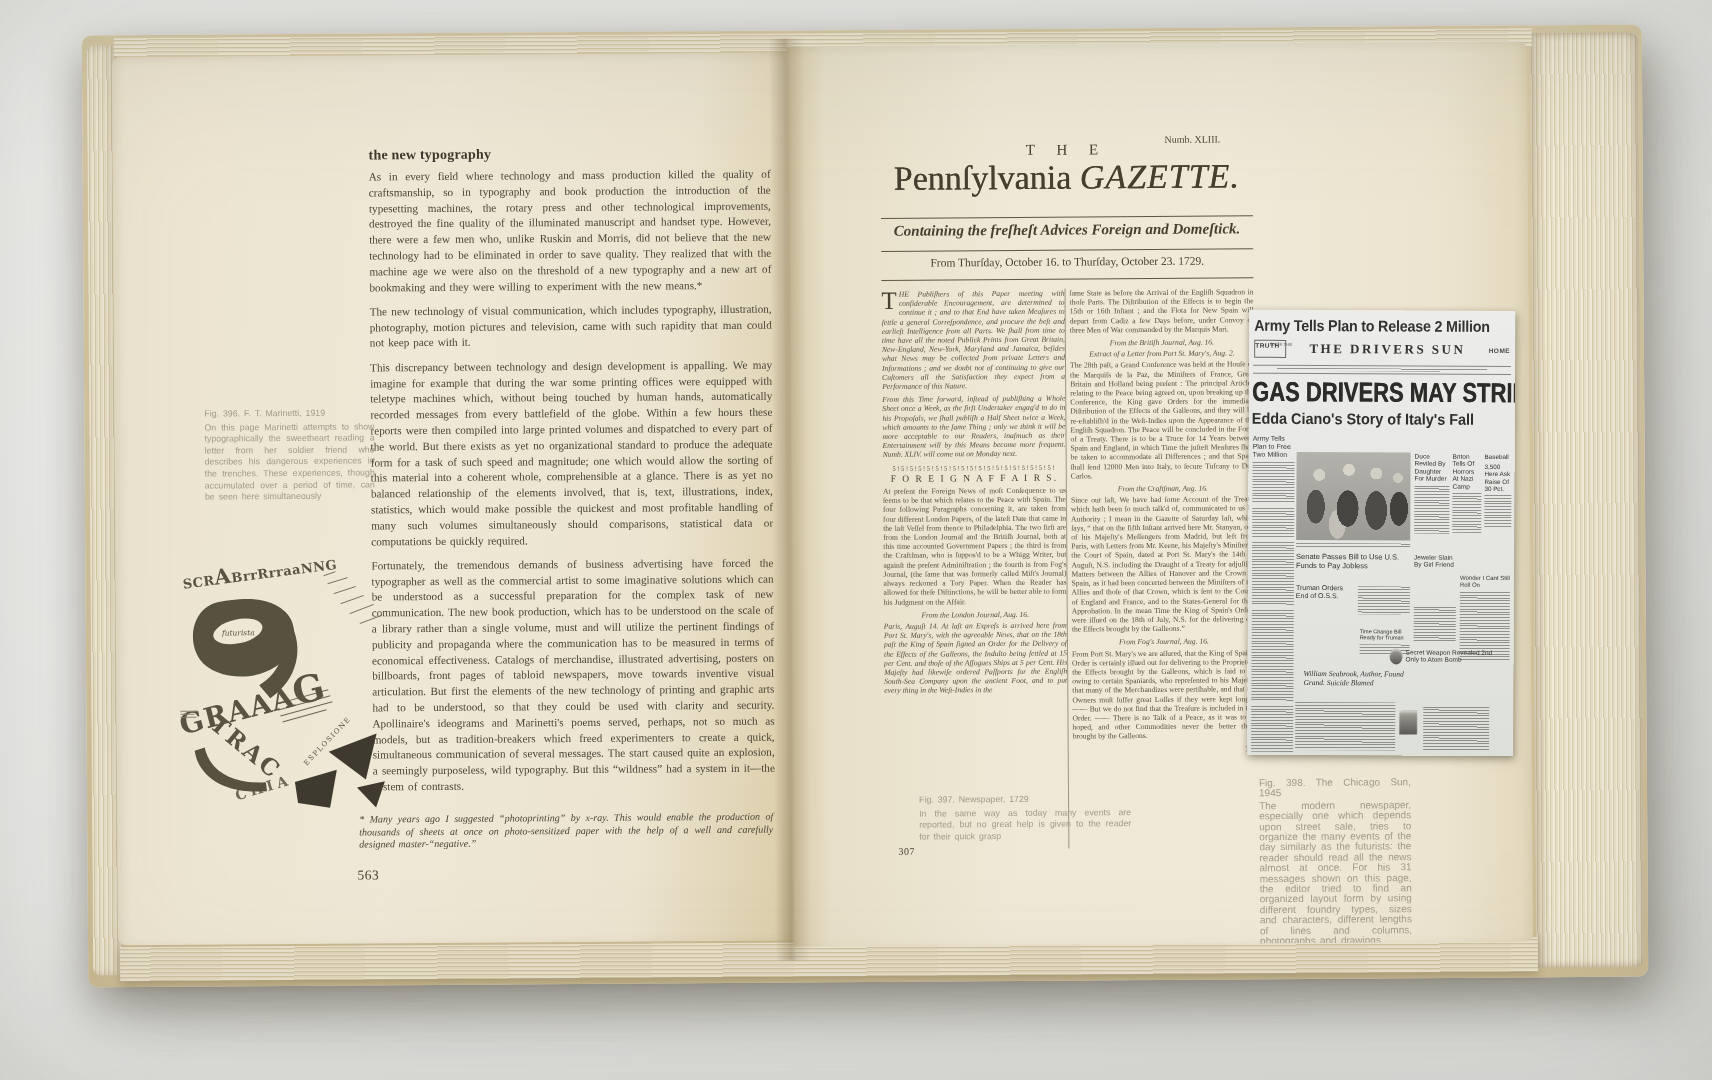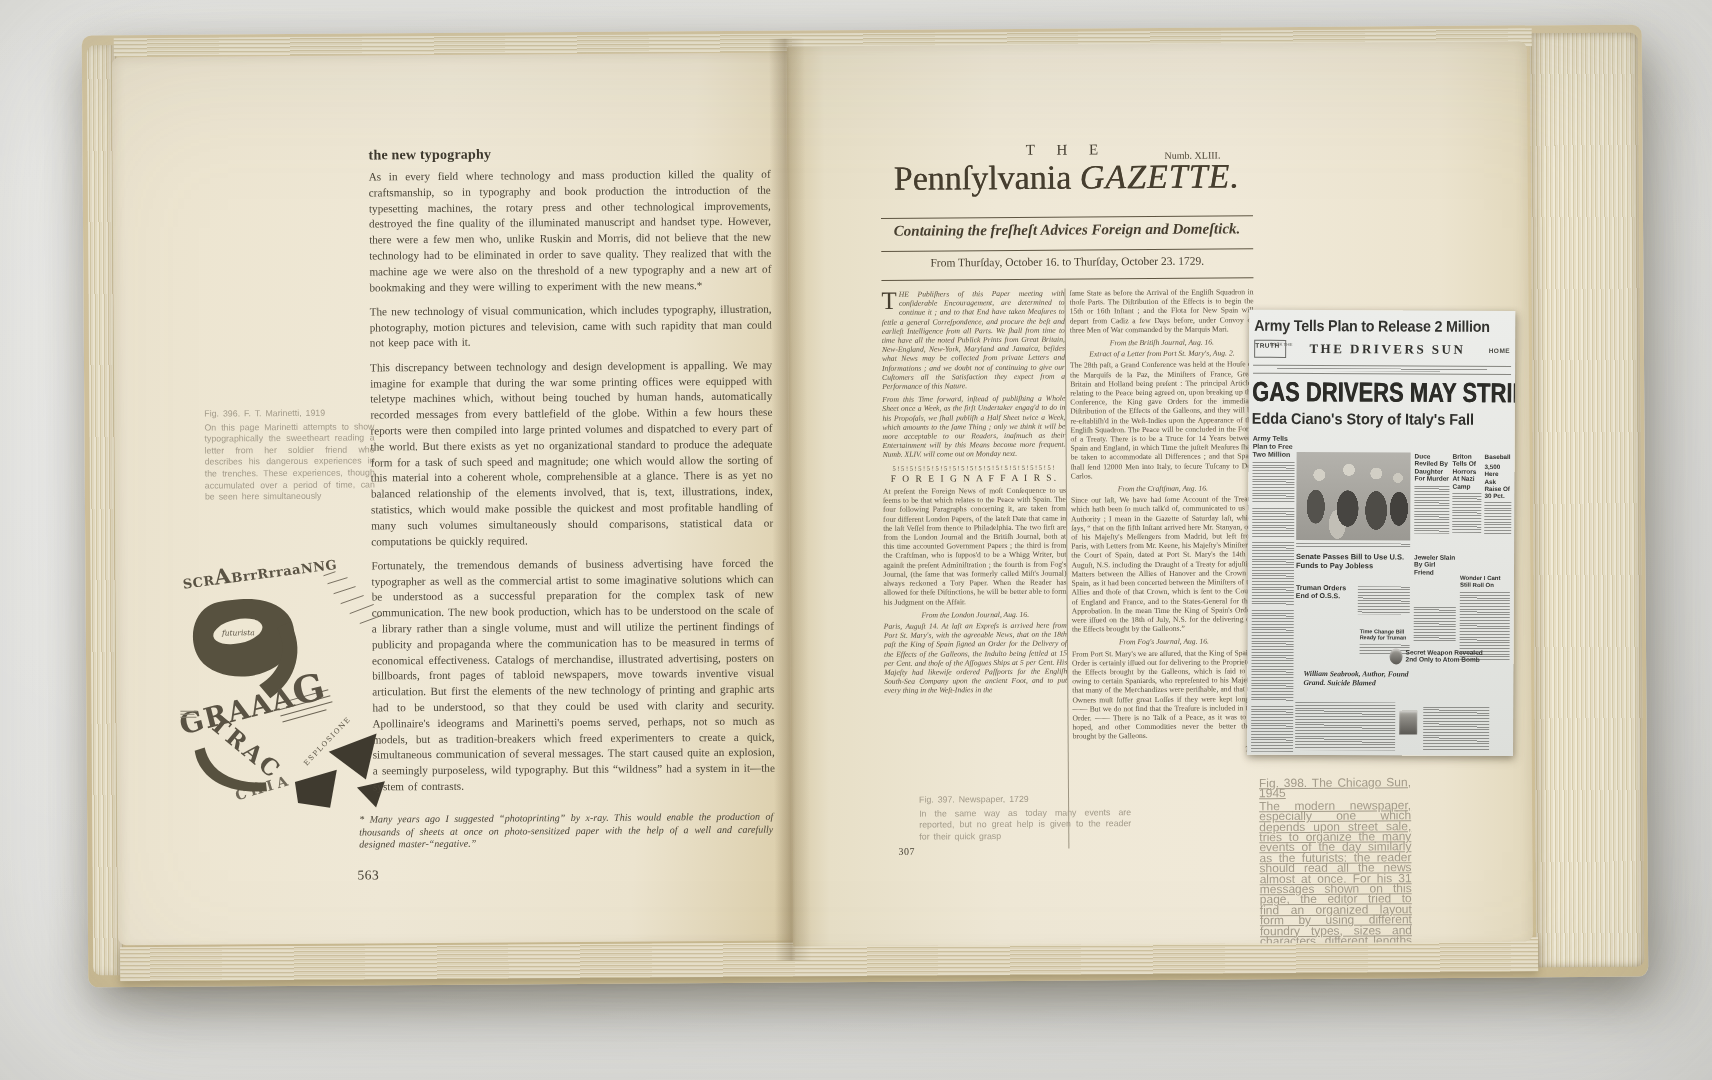--- a/index.html
+++ b/index.html
@@ -44,21 +44,21 @@
   .lp-footnote{position:absolute;left:242px;top:758px;width:414px;font-style:italic;font-size:10px;line-height:12.6px;
     color:#4b4538;text-align:justify;word-spacing:1px;}
   .lp-pageno{position:absolute;left:240px;top:812px;font-size:13.5px;color:#443f33;letter-spacing:.5px;}
   .cap{position:absolute;font-family:"Liberation Sans",sans-serif;color:#a29a89;text-align:justify;word-spacing:1.5px;}
   .cap div{margin-bottom:2px;}
   .cap-396{left:90px;top:352px;width:170px;font-size:8.8px;line-height:11.6px;}
   .lp-art{position:absolute;left:62px;top:498px;width:218px;height:258px;}
 
   
   .gz{color:#52493a;}
-  .gz-numb{position:absolute;left:377px;top:106px;font-size:10px;color:#4e4636;}
+  .gz-numb{position:absolute;left:377px;top:90px;font-size:10px;color:#4e4636;}
   .gz-the{position:absolute;left:93px;top:97px;width:372px;text-align:center;font-size:15px;letter-spacing:9px;color:#453e31;}
   .gz-title{position:absolute;left:93px;top:114px;width:372px;text-align:center;font-size:34px;color:#473f30;
     text-shadow:.3px 0 0 currentColor;white-space:nowrap;}
   .gz-title .it{font-style:italic;letter-spacing:1px;}
   .gz-rule{position:absolute;left:93px;width:372px;border-top:1.4px solid #5d5441;}
   .gz-sub{position:absolute;left:93px;top:177px;width:372px;text-align:center;font-size:15px;font-weight:bold;
     font-style:italic;color:#473f30;white-space:nowrap;}
   .gz-date{position:absolute;left:93px;top:211px;width:372px;text-align:center;font-size:11.5px;color:#473f30;white-space:nowrap;}
   .gz-col{position:absolute;top:244px;width:183px;font-size:7.6px;line-height:9.2px;color:#564d3c;text-align:justify;}
   .gz-col1{left:93px;}
@@ -66,42 +66,42 @@
   .gz-colrule{position:absolute;left:276px;top:244px;height:560px;border-left:.9px solid rgba(90,80,60,.55);}
   .gz-p{margin:0 0 4px;}
   .gz-it{font-style:italic;}
   .gz-drop{float:left;font-size:25px;line-height:20px;padding:1px 2px 0 0;font-style:normal;color:#473f30;}
   .gz-credit{text-align:center;font-style:italic;margin:2px 0;}
   .gz-orn{text-align:center;font-size:6.5px;letter-spacing:1.6px;margin:4px 0 2px;white-space:nowrap;overflow:hidden;}
   .gz-fa{text-align:center;font-size:9.5px;letter-spacing:2px;margin:1px 0 3px;white-space:nowrap;color:#473f30;}
   .gz-catch{text-align:right;font-style:italic;margin:0;}
   .cap-397{left:127px;top:749px;width:212px;font-size:8.8px;line-height:11.6px;}
   .rp-pageno{position:absolute;left:106px;top:800px;font-size:10px;color:#443f33;letter-spacing:.5px;}
-  .cap-398{left:467px;top:735px;width:152px;font-size:12px;line-height:10.4px;text-decoration:underline;}
+  .cap-398{left:467px;top:735px;width:152px;font-size:10px;line-height:10.4px;}
 
   
   .sun{position:absolute;left:458px;top:268px;width:266px;height:445px;transform:rotate(.7deg);
     background:linear-gradient(180deg,#ecedea 0%,#e5e6e2 55%,#dddfdb 100%);
     box-shadow:0 2px 6px rgba(80,70,50,.4),2px 4px 10px rgba(80,70,50,.25);
     font-family:"Liberation Sans",sans-serif;color:#33332f;overflow:hidden;}
   .sun *{position:absolute;}
   .sun-h1{top:7px;left:5px;font-weight:bold;font-size:15.5px;transform:scaleX(.92);transform-origin:left top;white-space:nowrap;letter-spacing:-.2px;}
   .sun-mastrow{top:28px;left:5px;right:5px;height:22px;display:flex;position:absolute;align-items:center;justify-content:space-between;}
   .sun-mastrow>*{position:static;}
   .sun-ear-l{width:30px;height:15px;border:1px solid #6a6a66;font-size:4.5px;text-align:center;line-height:1.2;padding-top:1px;color:#55554f;}
   .sun-ear-l b{display:block;font-size:6.5px;letter-spacing:.5px;color:#3a3a35;}
   .sun-mast{font-family:"Liberation Serif",serif;font-weight:bold;font-size:13px;letter-spacing:2.5px;white-space:nowrap;}
   .sun-ear-r{font-size:6.5px;font-weight:bold;letter-spacing:.5px;color:#4a4a44;}
   .sun-rule{left:4px;right:4px;border-top:.9px solid #85857f;}
   .r1{top:55px;} .r2{top:63px;}
   .sun-dl{top:57.5px;left:28px;right:28px;height:3.5px;}
   .sun-h2{top:66px;left:3px;font-weight:bold;font-size:25px;transform:scale(.88,1.1);transform-origin:left top;
     white-space:nowrap;letter-spacing:0;text-shadow:.5px 0 0 currentColor;color:#2c2c28;}
   .sun-h3{top:100px;left:3px;font-weight:bold;font-size:15.5px;transform:scaleX(.93);transform-origin:left top;white-space:nowrap;color:#2f2f2b;}
-  .sun-sh{position:static;display:block;font-weight:bold;line-height:1.15;margin-bottom:3px;}
+  .sun-sh{position:static;display:block;font-weight:normal;line-height:1.15;margin-bottom:3px;}
   .sun-col{display:block;}
   .fl{background-image:repeating-linear-gradient(180deg,rgba(62,62,58,.5) 0 1px,rgba(0,0,0,0) 1px 2.8px);display:block;position:static;margin-bottom:4px;}
   .sun .abs-fl{position:absolute;}
   .c-left{left:4px;top:125px;width:42px;bottom:6px;font-size:7px;color:#3a3a35;}
   .sun-photo{left:48px;top:142px;width:114px;height:88px;
     background:
       radial-gradient(circle 6px at 20% 26%,#d3d0c6 97%,rgba(0,0,0,0)),
       radial-gradient(circle 6px at 46% 20%,#d6d3c9 97%,rgba(0,0,0,0)),
       radial-gradient(circle 6px at 70% 24%,#d2cfc5 97%,rgba(0,0,0,0)),
       radial-gradient(circle 5px at 89% 29%,#ccc9bf 97%,rgba(0,0,0,0)),

